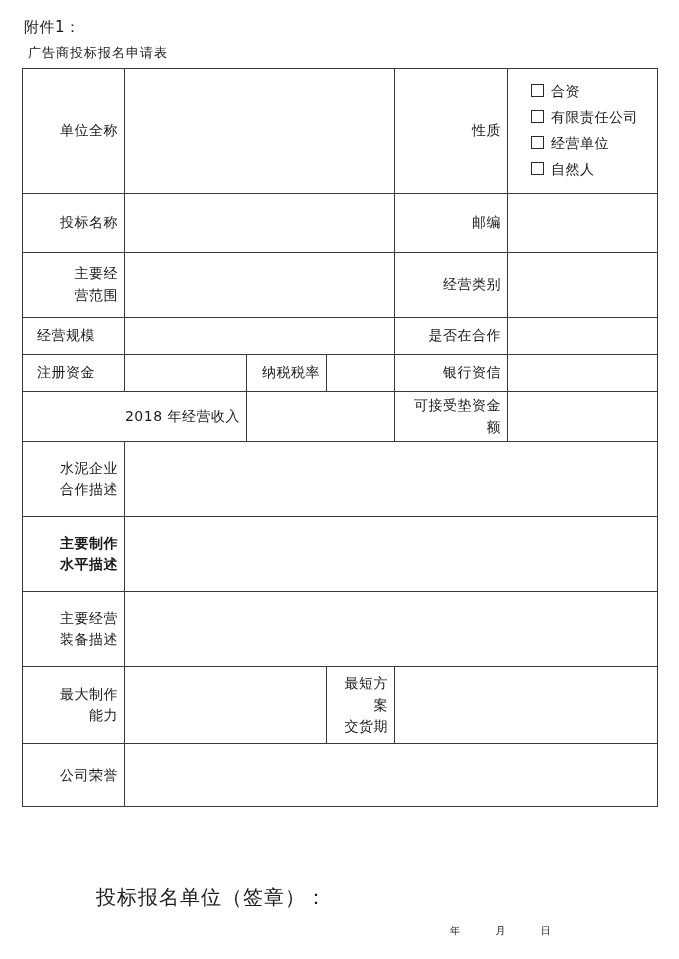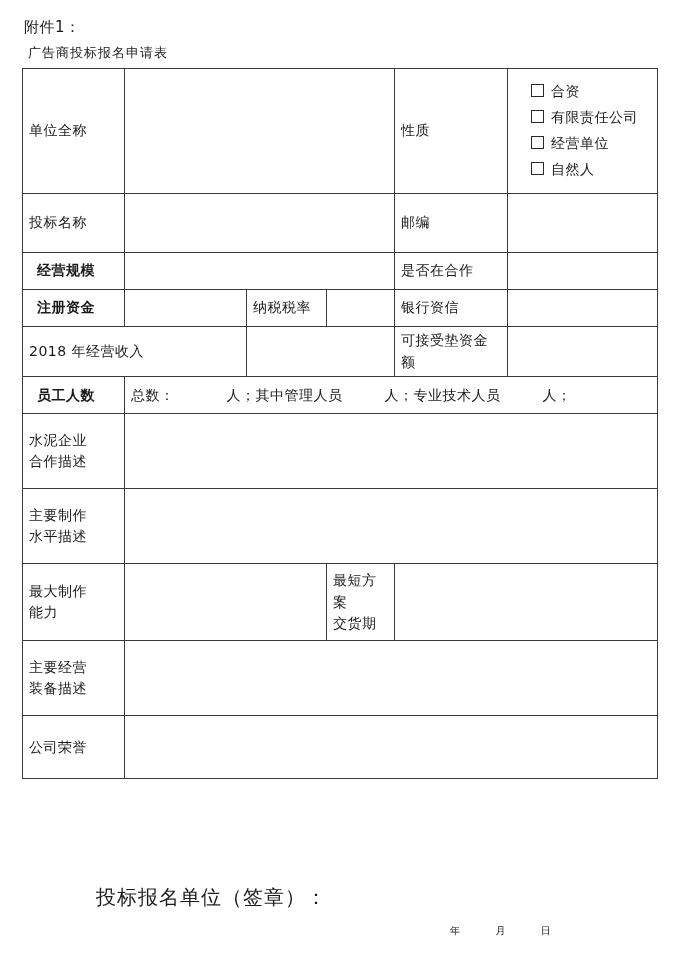--- a/index.html
+++ b/index.html
@@ -45,23 +45,23 @@
     table-layout: fixed;
   }
   table.form td {
     border: 1px solid #3a3a3a;
     font-size: 14px;
     padding: 3px 6px;
     vertical-align: middle;
     line-height: 1.55;
     letter-spacing: 0.5px;
   }
-  .c-center { text-align: left; }
+  .c-center { text-align: right; }
   .c-left { text-align: left; }
-  .lbl-ind { padding-left: 14px !important; font-weight: bold; }
+  .lbl-ind { padding-left: 14px !important; }
   .two-line {
     line-height: 1.7;
   }
   .nature-cell {
     padding: 6px 10px !important;
     text-align: left;
   }
   .check-row {
     display: block;
     white-space: nowrap;
@@ -134,20 +134,29 @@
       </td>
     </tr>
 
     <tr>
       <td class="c-center tall-1">投标名称</td>
       <td colspan="3"></td>
       <td class="c-center">邮编</td>
       <td></td>
     </tr>
 
+    <tr>
+      <td class="c-center two-line tall-2">
+        <div>主要经</div>
+        <div>营范围</div>
+      </td>
+      <td colspan="3"></td>
+      <td class="c-center">经营类别</td>
+      <td></td>
+    </tr>
 
     <tr>
       <td class="c-center lbl-ind c-left" style="height:30px;">经营规模</td>
       <td colspan="3"></td>
       <td class="c-center">是否在合作</td>
       <td></td>
     </tr>
 
     <tr>
       <td class="c-left lbl-ind" style="height:30px;">注册资金</td>
@@ -160,62 +169,56 @@
 
     <tr>
       <td colspan="2" class="c-center" style="height:32px;">2018 年经营收入</td>
       <td colspan="2"></td>
       <td class="c-center">可接受垫资金额</td>
       <td></td>
     </tr>
 
 
 
-    <tr>
-      <td class="c-left lbl-ind" style="height:30px;">员工人数</td>
-      <td colspan="5" class="staff-line">
-        <span>总数：</span><span class="gap-sm"></span><span>人；其中管理人员</span><span class="gap-md"></span><span>人；专业技术人员</span><span class="gap-md"></span><span>人；</span>
-      </td>
-    </tr>
 
     <tr>
       <td class="c-center two-line" style="height:68px;">
         <div>水泥企业</div>
         <div>合作描述</div>
       </td>
       <td colspan="5"></td>
     </tr>
 
     <tr>
-      <td class="c-center two-line" style="height:68px;">
+      <td class="c-center two-line" style="height:68px;font-weight:bold;">
         <div>主要制作</div>
         <div>水平描述</div>
+      </td>
+      <td colspan="5"></td>
+    </tr>
+
+    <tr>
+      <td class="c-center two-line" style="height:68px;">
+        <div>主要经营</div>
+        <div>装备描述</div>
       </td>
       <td colspan="5"></td>
     </tr>
 
     <tr>
       <td class="c-center two-line" style="height:70px;">
         <div>最大制作</div>
         <div>能力</div>
       </td>
       <td colspan="2"></td>
       <td class="c-center two-line">
         <div>最短方案</div>
         <div>交货期</div>
       </td>
       <td colspan="2"></td>
-    </tr>
-
-    <tr>
-      <td class="c-center two-line" style="height:68px;">
-        <div>主要经营</div>
-        <div>装备描述</div>
-      </td>
-      <td colspan="5"></td>
     </tr>
 
     <tr>
       <td class="c-center" style="height:56px;">公司荣誉</td>
       <td colspan="5"></td>
     </tr>
   </tbody>
     </table>
 
   <div class="sign-area">投标报名单位（签章）：</div>

